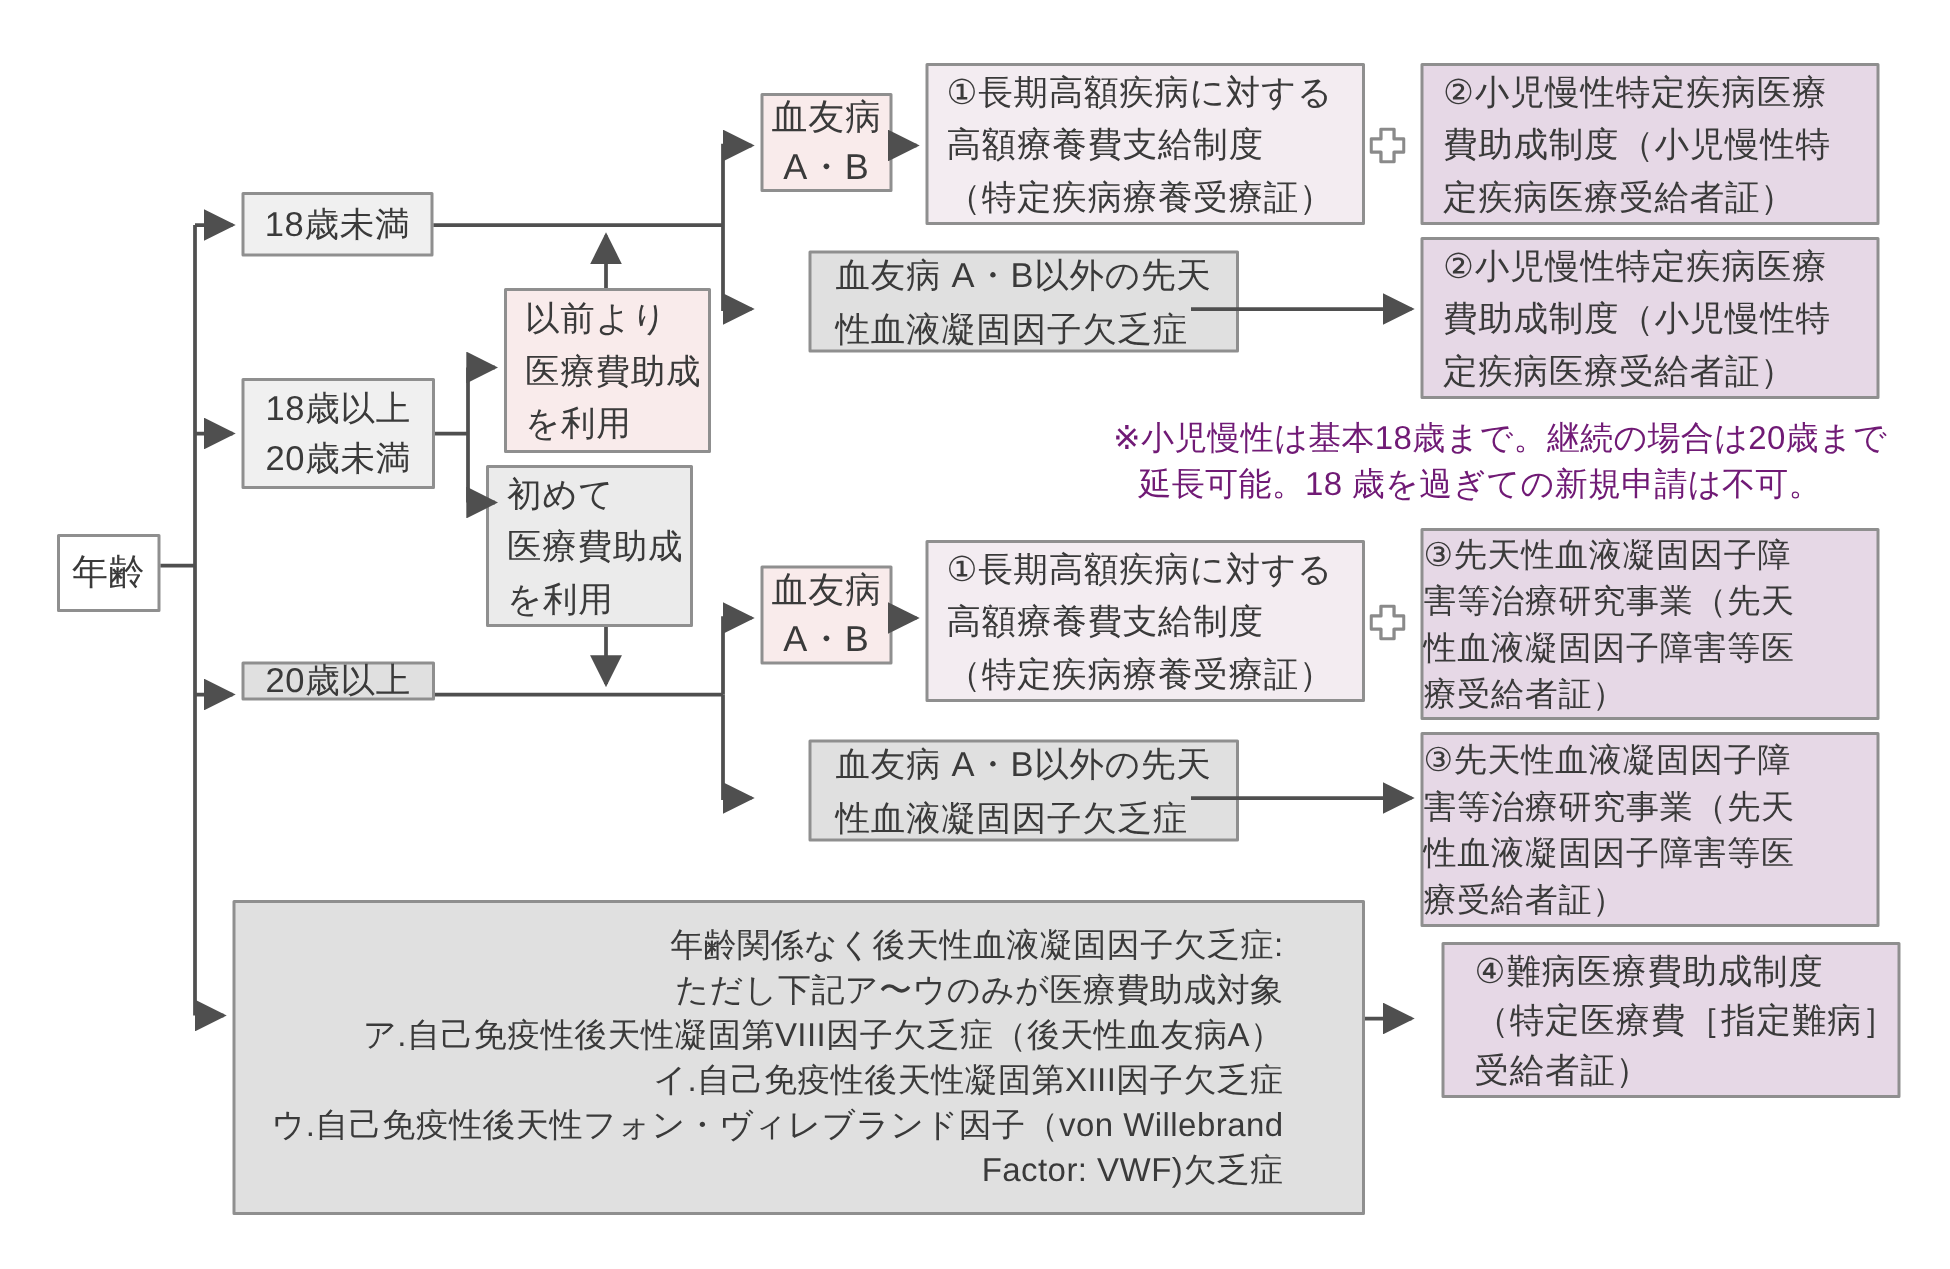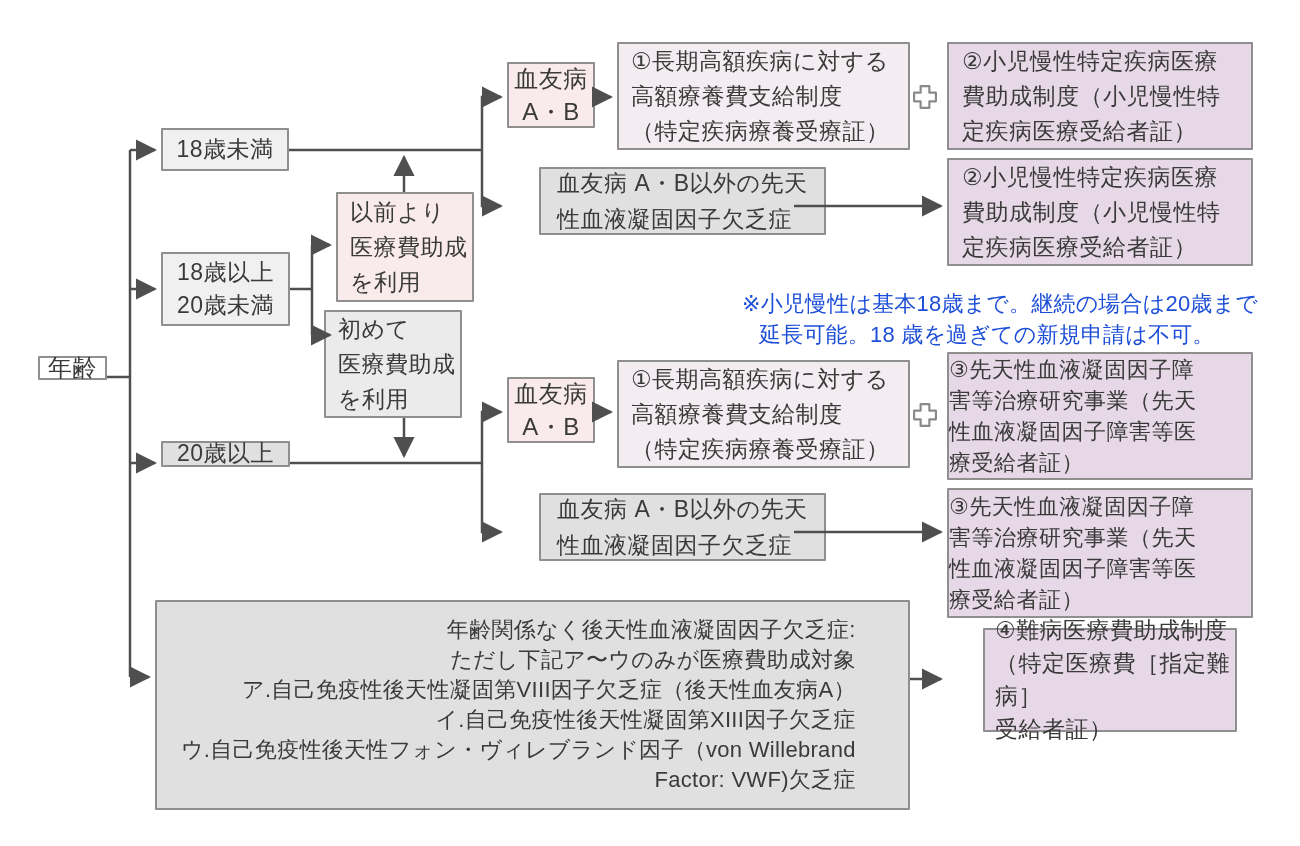--- a/index.html
+++ b/index.html
@@ -27,47 +27,47 @@
   .left{align-items:flex-start;text-align:left;}
 
   .bg-white{background:var(--white_box,#ffffff);}
   .bg-lgray{background:var(--light_gray_box,#f0f0f0);}
   .bg-gray{background:var(--gray_box,#e0e0e0);}
   .bg-mgray{background:var(--mid_gray_box,#ebebeb);}
   .bg-pink{background:var(--pink_box,#f9ebeb);}
   .bg-palepink{background:var(--pale_pink_box,#f3ecf1);}
   .bg-lavender{background:var(--lavender_box,#e6d8e6);}
 
-  #age-box{left:38px;top:356px;width:69px;height:24px;font-size:24px;}
+  #age-box{left:38px;top:356px;width:69px;height:52px;font-size:24px;}
   #under18-box{left:161px;top:128px;width:128px;height:43px;font-size:23px;}
   #age18to20-box{left:161px;top:252px;width:129px;height:74px;font-size:23px;line-height:33px;}
   #over20-box{left:161px;top:441px;width:129px;height:26px;font-size:23px;}
   #prior-use-box{left:336px;top:192px;width:138px;height:110px;font-size:23px;line-height:35px;padding-left:12px;}
   #first-use-box{left:324px;top:310px;width:138px;height:108px;font-size:23px;line-height:35px;padding-left:12px;}
   #hem-ab-1,#hem-ab-2{width:88px;height:66px;font-size:24px;line-height:33px;}
   #hem-ab-1{left:507px;top:62px;}
   #hem-ab-2{left:507px;top:377px;}
   #hem-other-1,#hem-other-2{width:287px;height:68px;font-size:23px;line-height:36px;padding-left:16px;margin-left:32px;}
   #hem-other-1{left:507px;top:167px;}
   #hem-other-2{left:507px;top:493px;}
   #system1-box-a,#system1-box-b{width:293px;height:108px;font-size:23px;line-height:35px;padding-left:12px;}
   #system1-box-a{left:617px;top:42px;}
   #system1-box-b{left:617px;top:360px;}
   #system2-box-a,#system2-box-b{width:306px;height:108px;font-size:23px;line-height:35px;padding-left:13px;}
   #system2-box-a{left:947px;top:42px;}
   #system2-box-b{left:947px;top:158px;}
   #system3-box-a,#system3-box-b{width:306px;font-size:22px;line-height:31px;}
   #system3-box-a{left:947px;top:352px;height:128px;}
   #system3-box-b{left:947px;top:488px;height:130px;}
-  #system4-box{left:983px;top:628px;width:254px;height:104px;font-size:23px;line-height:33px;padding-left:10px;}
+  #system4-box{left:961px;top:628px;width:306px;height:104px;font-size:23px;line-height:33px;padding-left:20px;}
   #acquired-box{left:155px;top:600px;width:755px;height:210px;font-size:22px;line-height:30px;padding-left:24px;letter-spacing:0.3px;text-align:right;}
 
   #note{
-    position:absolute;left:742px;top:288px;width:545px;
-    font-size:22px;line-height:31px;color:#1d4ed8;letter-spacing:0.2px;
+    position:absolute;left:742px;top:276px;width:545px;
+    font-size:22px;line-height:31px;color:#701a75;letter-spacing:0.2px;
   }
   #note .l2{display:block;margin-left:17px;}
 
   svg.overlay{position:absolute;left:0;top:0;pointer-events:none;}
   .plus{position:absolute;width:24px;height:24px;}
   #plus-1{left:913px;top:85px;}
   #plus-2{left:913px;top:403px;}
 </style>
 </head>
 <body>

